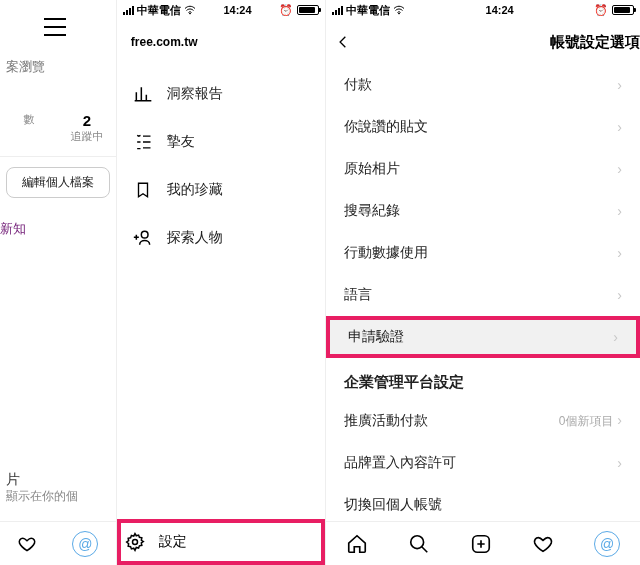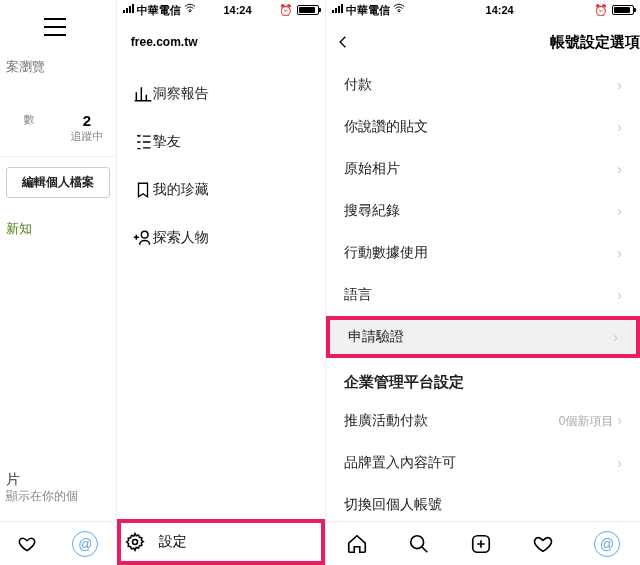--- a/index.html
+++ b/index.html
@@ -3,44 +3,44 @@
 <meta charset="utf-8">
 <style>
 *{box-sizing:border-box;margin:0;padding:0;font-family:-apple-system,"PingFang TC","Helvetica Neue",sans-serif;-webkit-font-smoothing:antialiased}
 html,body{width:640px;height:565px;overflow:hidden;background:#fff}
 .wrap{display:flex;width:640px;height:565px}
 .col{height:565px;position:relative;background:#fff}
 .col-a{width:119px;border-right:1px solid #eee}
 .col-b{width:213px;border-right:1px solid #eee}
 .col-c{width:320px}
 .status{height:20px;display:flex;align-items:center;justify-content:space-between;padding:0 6px;font-size:11px;font-weight:600}
-.status .carrier{display:flex;gap:3px}
+.status .carrier{display:flex;align-items:center;gap:3px}
 .status .sig{display:flex;align-items:flex-end;gap:1px;height:10px}
 .status .sig span{width:2px;background:#000}
 .status .right{display:flex;align-items:center;gap:4px}
 .status .batt{width:22px;height:10px;border:1px solid #000;border-radius:2px;position:relative}
 .status .batt::after{content:"";position:absolute;right:-3px;top:2px;width:2px;height:4px;background:#000;border-radius:0 1px 1px 0}
 .status .batt i{display:block;position:absolute;inset:1px 3px 1px 1px;background:#000;border-radius:1px}
 
 .hb{width:22px;height:18px;margin:18px 0 0 44px;display:flex;flex-direction:column;justify-content:space-between}
 .hb span{height:2px;background:#000}
 .browse{margin:18px 0 0 0;padding:4px 0 4px 6px;font-size:13px;color:#777}
 .stats{display:flex;margin-top:32px;border-bottom:1px solid #eee;padding-bottom:12px}
 .stat{flex:1;text-align:center}
 .stat .n{font-size:15px;font-weight:600}
 .stat .l{font-size:11px;color:#888}
-.editbtn{margin:10px 6px 0 6px;border:1px solid #ccc;border-radius:3px;padding:6px 4px;font-size:12px;font-weight:700;text-align:center;color:#222}
-.notif{margin-top:22px;padding-left:6px;font-size:13px;color:#4d7c0f}
+.editbtn{margin:10px 6px 0 6px;border:1px solid #ccc;border-radius:8px;padding:6px 4px;font-size:12px;font-weight:400;text-align:center;color:#222}
+.notif{margin-top:22px;font-size:13px;color:#701a75}
 .ph{position:absolute;left:6px;bottom:76px;font-size:14px;color:#333}
 .sub{position:absolute;left:6px;bottom:60px;font-size:12px;color:#888}
 .bot{position:absolute;left:0;right:0;bottom:0;height:44px;border-top:1px solid #eee;display:flex;align-items:center;justify-content:space-around}
 
 .acct{height:44px;display:flex;align-items:center;padding:0 14px;font-size:12px;font-weight:700}
 .mlist{margin-top:6px}
-.mrow{display:flex;align-items:center;padding:14px 16px;font-size:14px;color:#222}
+.mrow{display:flex;align-items:center;gap:14px;padding:14px 16px;font-size:14px;color:#222}
 .ic{width:20px;height:20px;flex:0 0 20px;display:flex;align-items:center;justify-content:center}
 .settings{position:absolute;left:0;right:0;bottom:0;height:46px;border:4px solid #E81E63;display:flex;align-items:center;gap:14px;padding:0 4px;font-size:14px;font-weight:500;background:#fff}
 
 .hdr{height:44px;display:flex;align-items:center;position:relative}
 .back{position:absolute;left:10px;top:12px}
 .title{flex:1;text-align:right;font-size:15px;font-weight:700}
 .rlist{position:absolute;top:64px;left:0;right:0;bottom:44px;overflow:hidden}
 .rrow{display:flex;align-items:center;justify-content:space-between;padding:0 18px;height:42px;font-size:14px;color:#222}
 .rrow.sec{font-weight:600;font-size:15px;padding-top:6px}
 .chev{color:#c8c8c8;font-size:14px}

